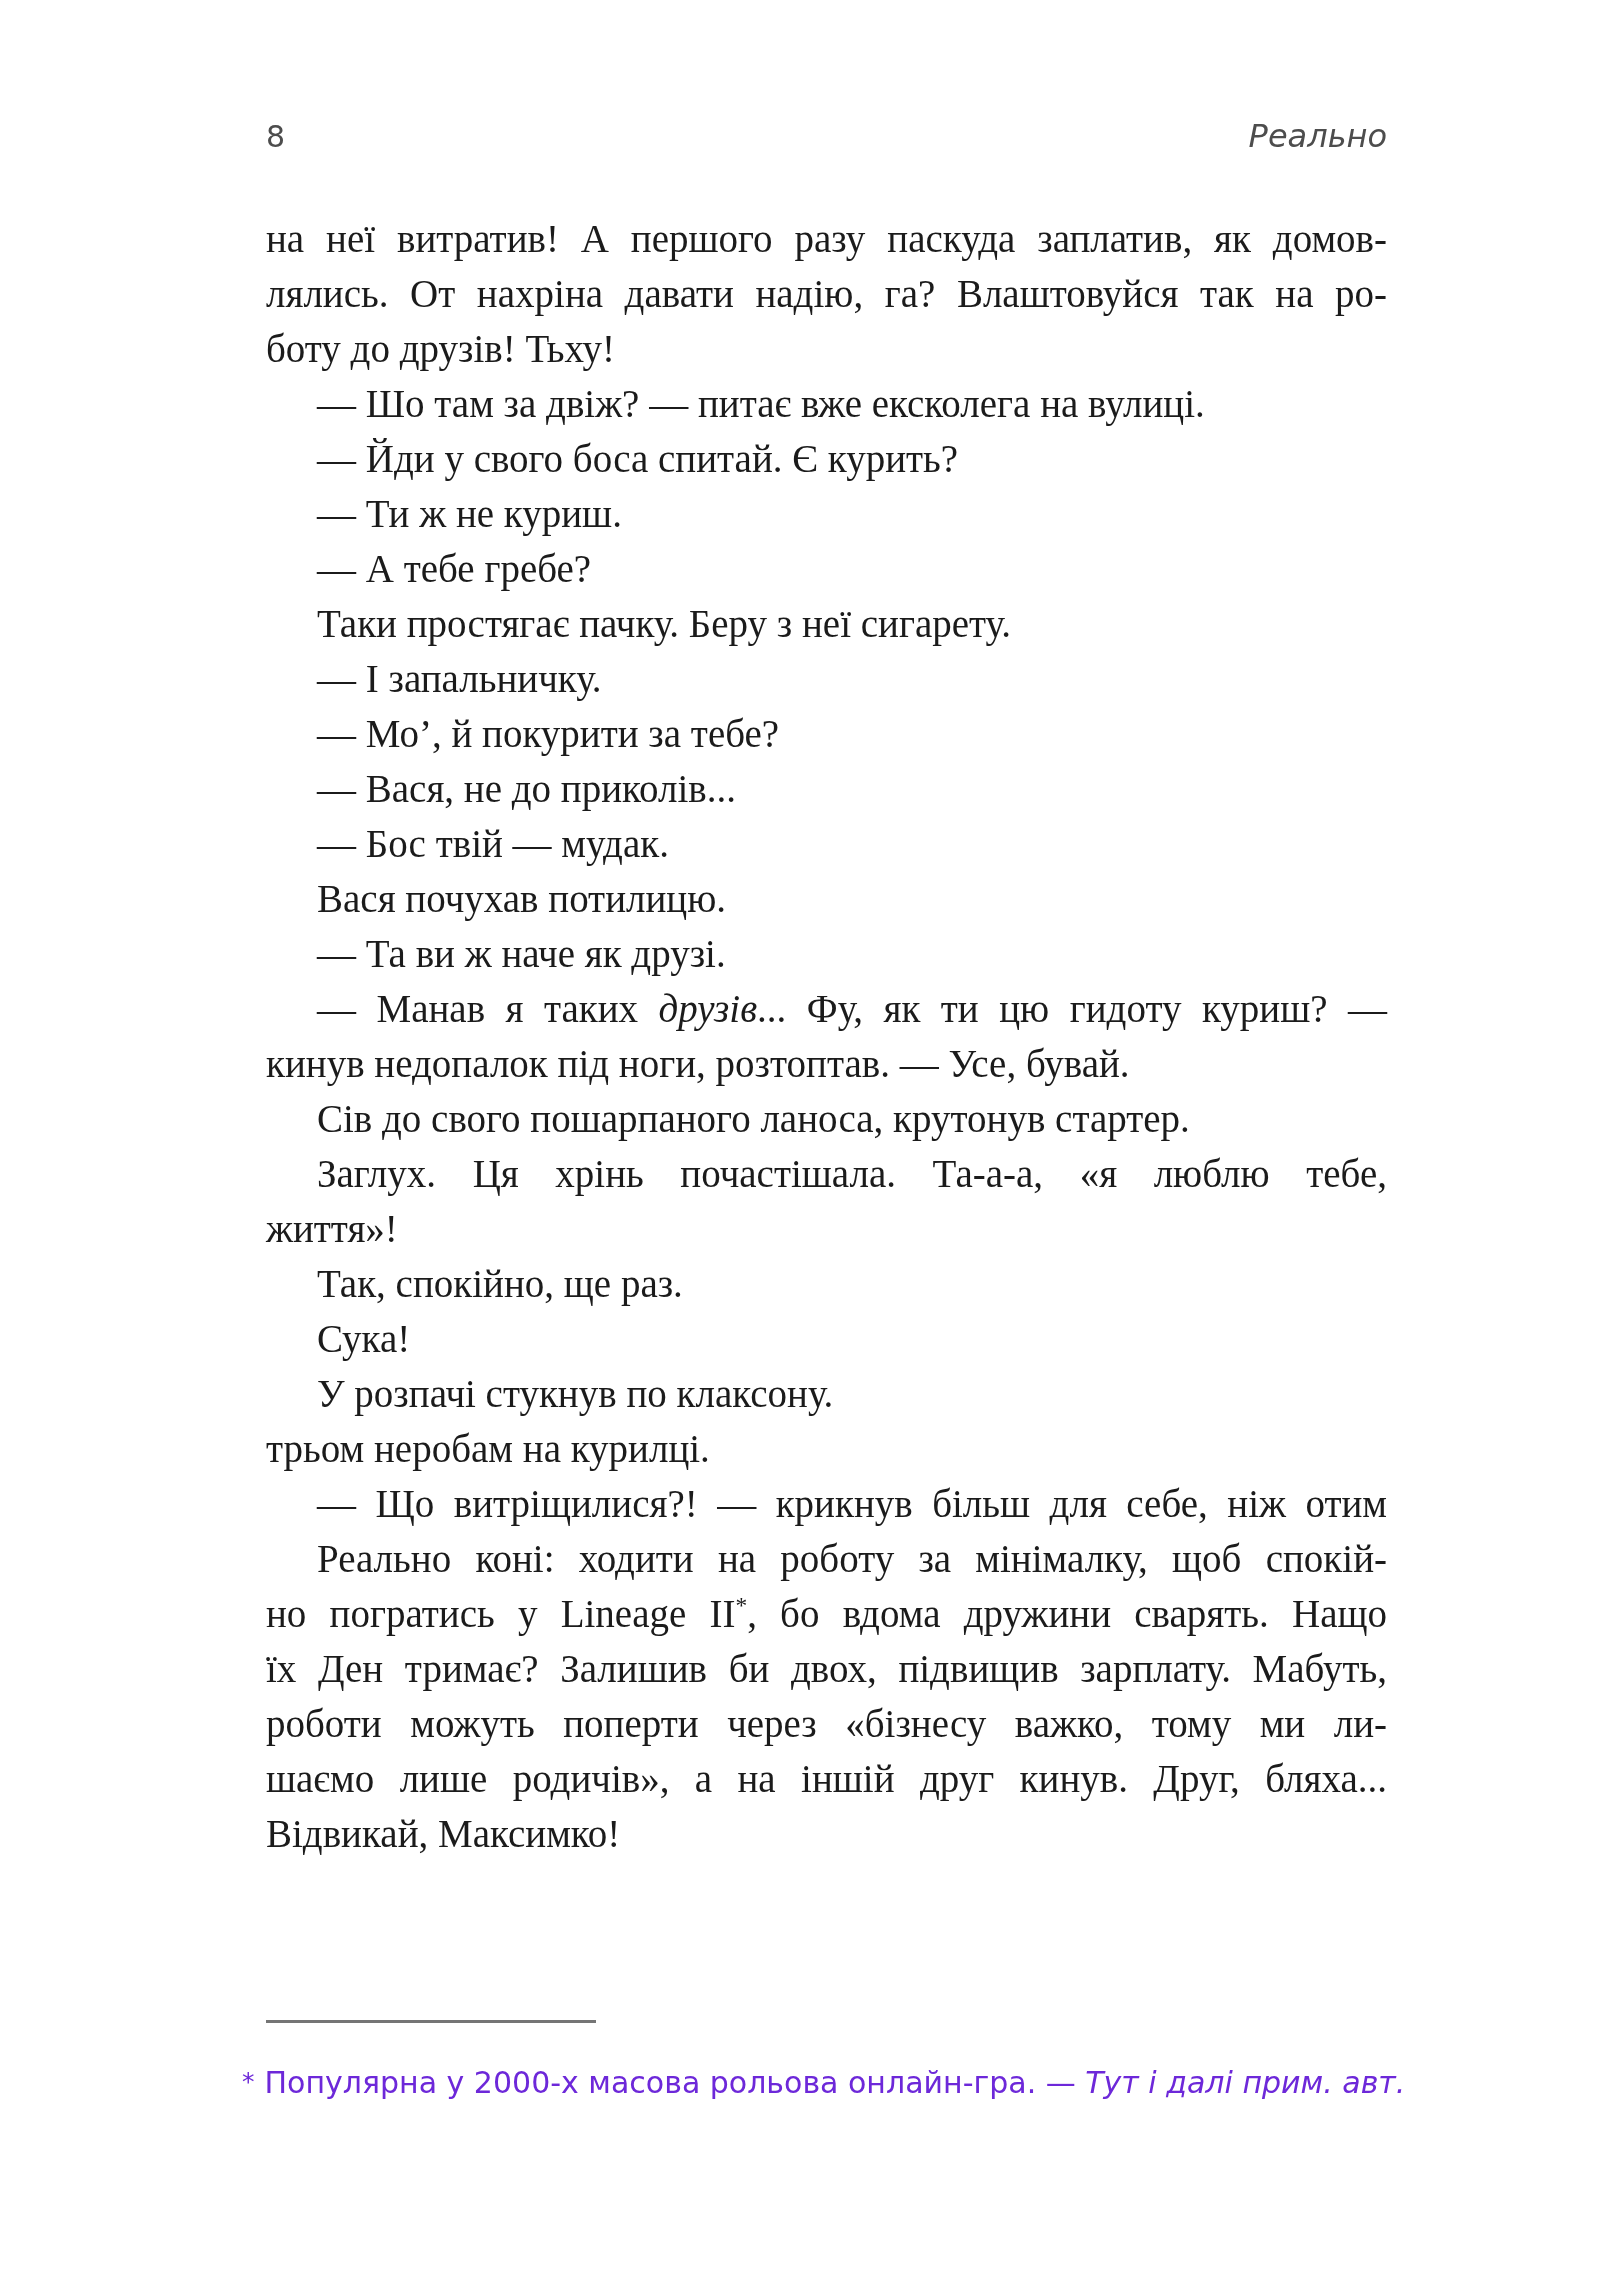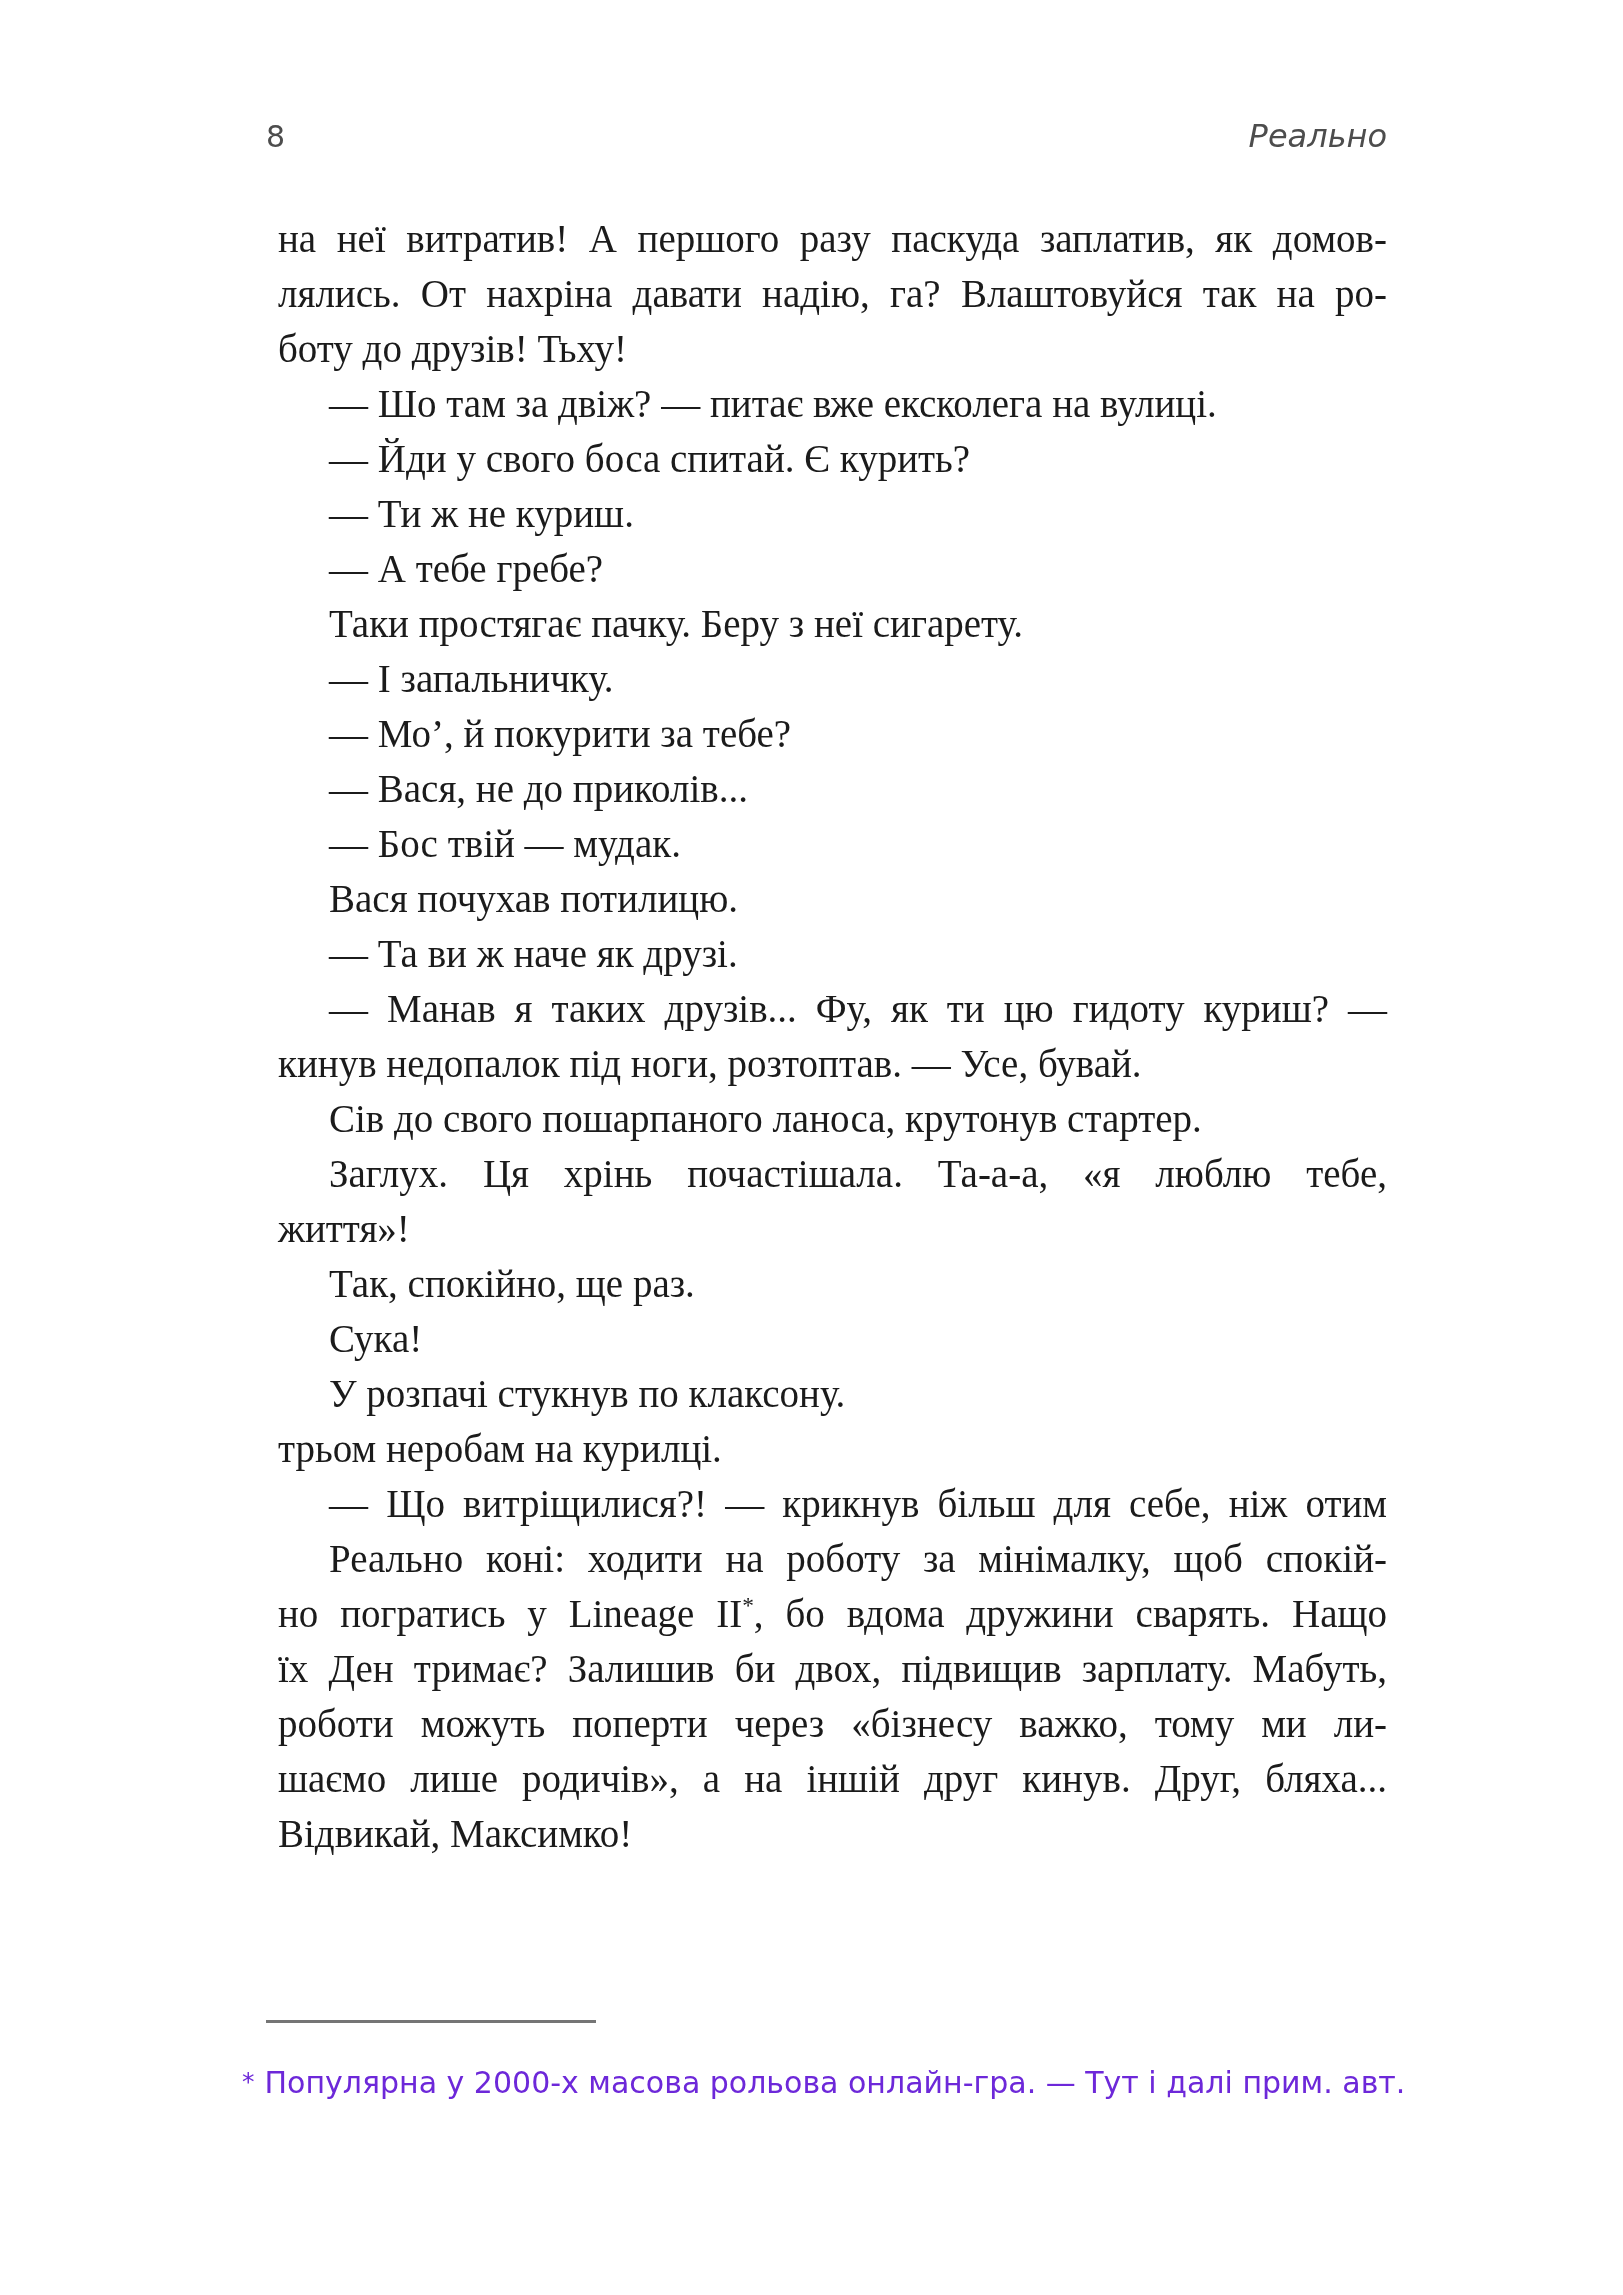--- a/index.html
+++ b/index.html
@@ -38,30 +38,30 @@
   .body-text {
     position: absolute;
     left: 266px;
     top: 211px;
     width: 1121px;
     font-size: 39px;
     line-height: 55px;
   }
   .line {
     min-height: 55px;
-    margin-left: 12px;
   }
   .line.indent {
     text-indent: 51px;
   }
   .line.justify {
     text-align: justify;
     text-align-last: justify;
   }
   .italic {
+    font-style: italic;
   }
   .body-text sup {
     font-size: 60%;
     line-height: 0;
     vertical-align: super;
   }
   .footnote-sep {
     position: absolute;
     left: 266px;
     top: 2020px;

